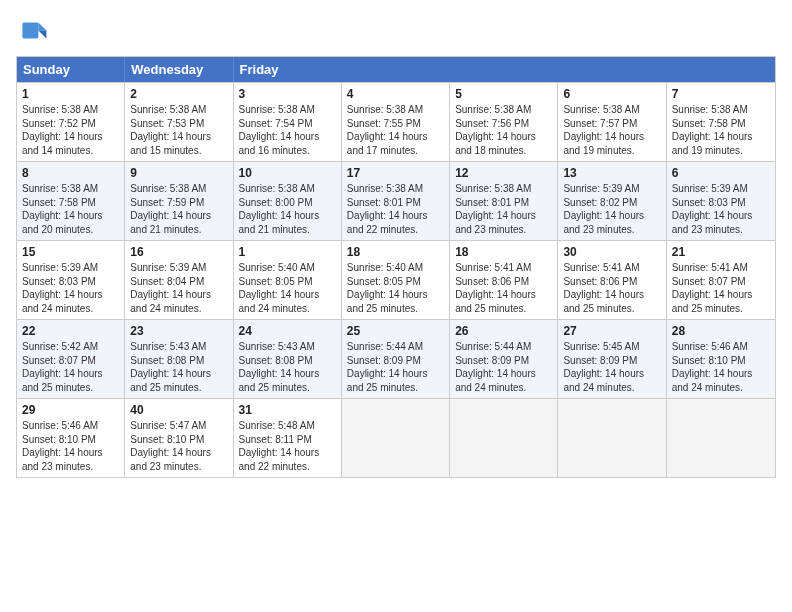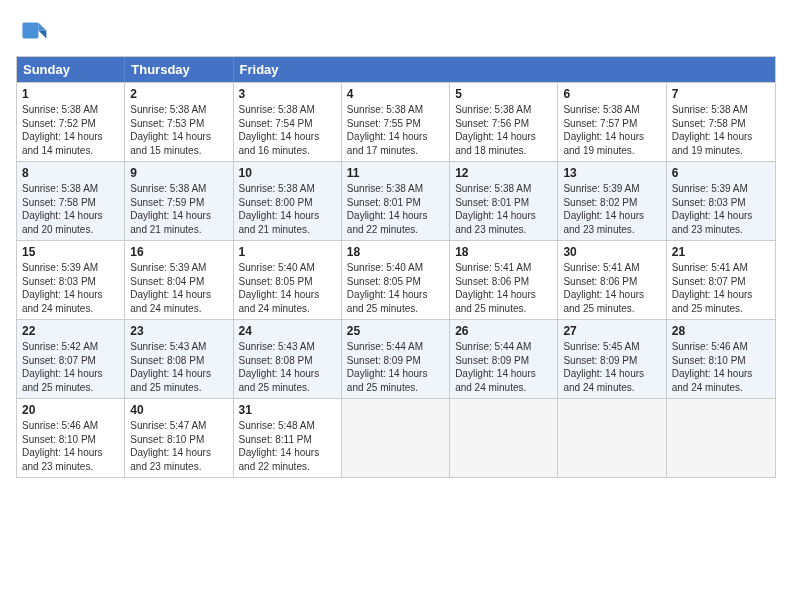--- a/index.html
+++ b/index.html
@@ -126,21 +126,21 @@
     </div>
     <div class="title-block">
       <div class="month-title"></div>
       <div class="subtitle"></div>
     </div>
   </div>
 
   <div class="calendar">
     <div class="cal-header">
     <div class="cal-header-cell">Sunday</div>
-        <div class="cal-header-cell">Thursday</div>
+        <div class="cal-header-cell">Wednesday</div>
         <div class="cal-header-cell">Friday</div>
       </div>
     <div class="cal-body">
     <div class="cal-row">
           <div class="cal-cell">
         <span class="day-num">1</span>
         <span class="cell-text">Sunrise: 5:38 AM<br>Sunset: 7:52 PM<br>Daylight: 14 hours and 14 minutes.</span>
       </div>
           <div class="cal-cell">
         <span class="day-num">2</span>
@@ -174,21 +174,21 @@
       </div>
           <div class="cal-cell alt-row">
         <span class="day-num">9</span>
         <span class="cell-text">Sunrise: 5:38 AM<br>Sunset: 7:59 PM<br>Daylight: 14 hours and 21 minutes.</span>
       </div>
           <div class="cal-cell alt-row">
         <span class="day-num">10</span>
         <span class="cell-text">Sunrise: 5:38 AM<br>Sunset: 8:00 PM<br>Daylight: 14 hours and 21 minutes.</span>
       </div>
           <div class="cal-cell alt-row">
-        <span class="day-num">11</span>
+        <span class="day-num">17</span>
         <span class="cell-text">Sunrise: 5:38 AM<br>Sunset: 8:01 PM<br>Daylight: 14 hours and 22 minutes.</span>
       </div>
           <div class="cal-cell alt-row">
         <span class="day-num">12</span>
         <span class="cell-text">Sunrise: 5:38 AM<br>Sunset: 8:01 PM<br>Daylight: 14 hours and 23 minutes.</span>
       </div>
           <div class="cal-cell alt-row">
         <span class="day-num">13</span>
         <span class="cell-text">Sunrise: 5:39 AM<br>Sunset: 8:02 PM<br>Daylight: 14 hours and 23 minutes.</span>
       </div>
@@ -252,21 +252,21 @@
         <span class="day-num">27</span>
         <span class="cell-text">Sunrise: 5:45 AM<br>Sunset: 8:09 PM<br>Daylight: 14 hours and 24 minutes.</span>
       </div>
           <div class="cal-cell alt-row">
         <span class="day-num">28</span>
         <span class="cell-text">Sunrise: 5:46 AM<br>Sunset: 8:10 PM<br>Daylight: 14 hours and 24 minutes.</span>
       </div>
         </div>
         <div class="cal-row">
           <div class="cal-cell">
-        <span class="day-num">20</span>
+        <span class="day-num">29</span>
         <span class="cell-text">Sunrise: 5:46 AM<br>Sunset: 8:10 PM<br>Daylight: 14 hours and 23 minutes.</span>
       </div>
           <div class="cal-cell">
         <span class="day-num">40</span>
         <span class="cell-text">Sunrise: 5:47 AM<br>Sunset: 8:10 PM<br>Daylight: 14 hours and 23 minutes.</span>
       </div>
           <div class="cal-cell">
         <span class="day-num">31</span>
         <span class="cell-text">Sunrise: 5:48 AM<br>Sunset: 8:11 PM<br>Daylight: 14 hours and 22 minutes.</span>
       </div>

